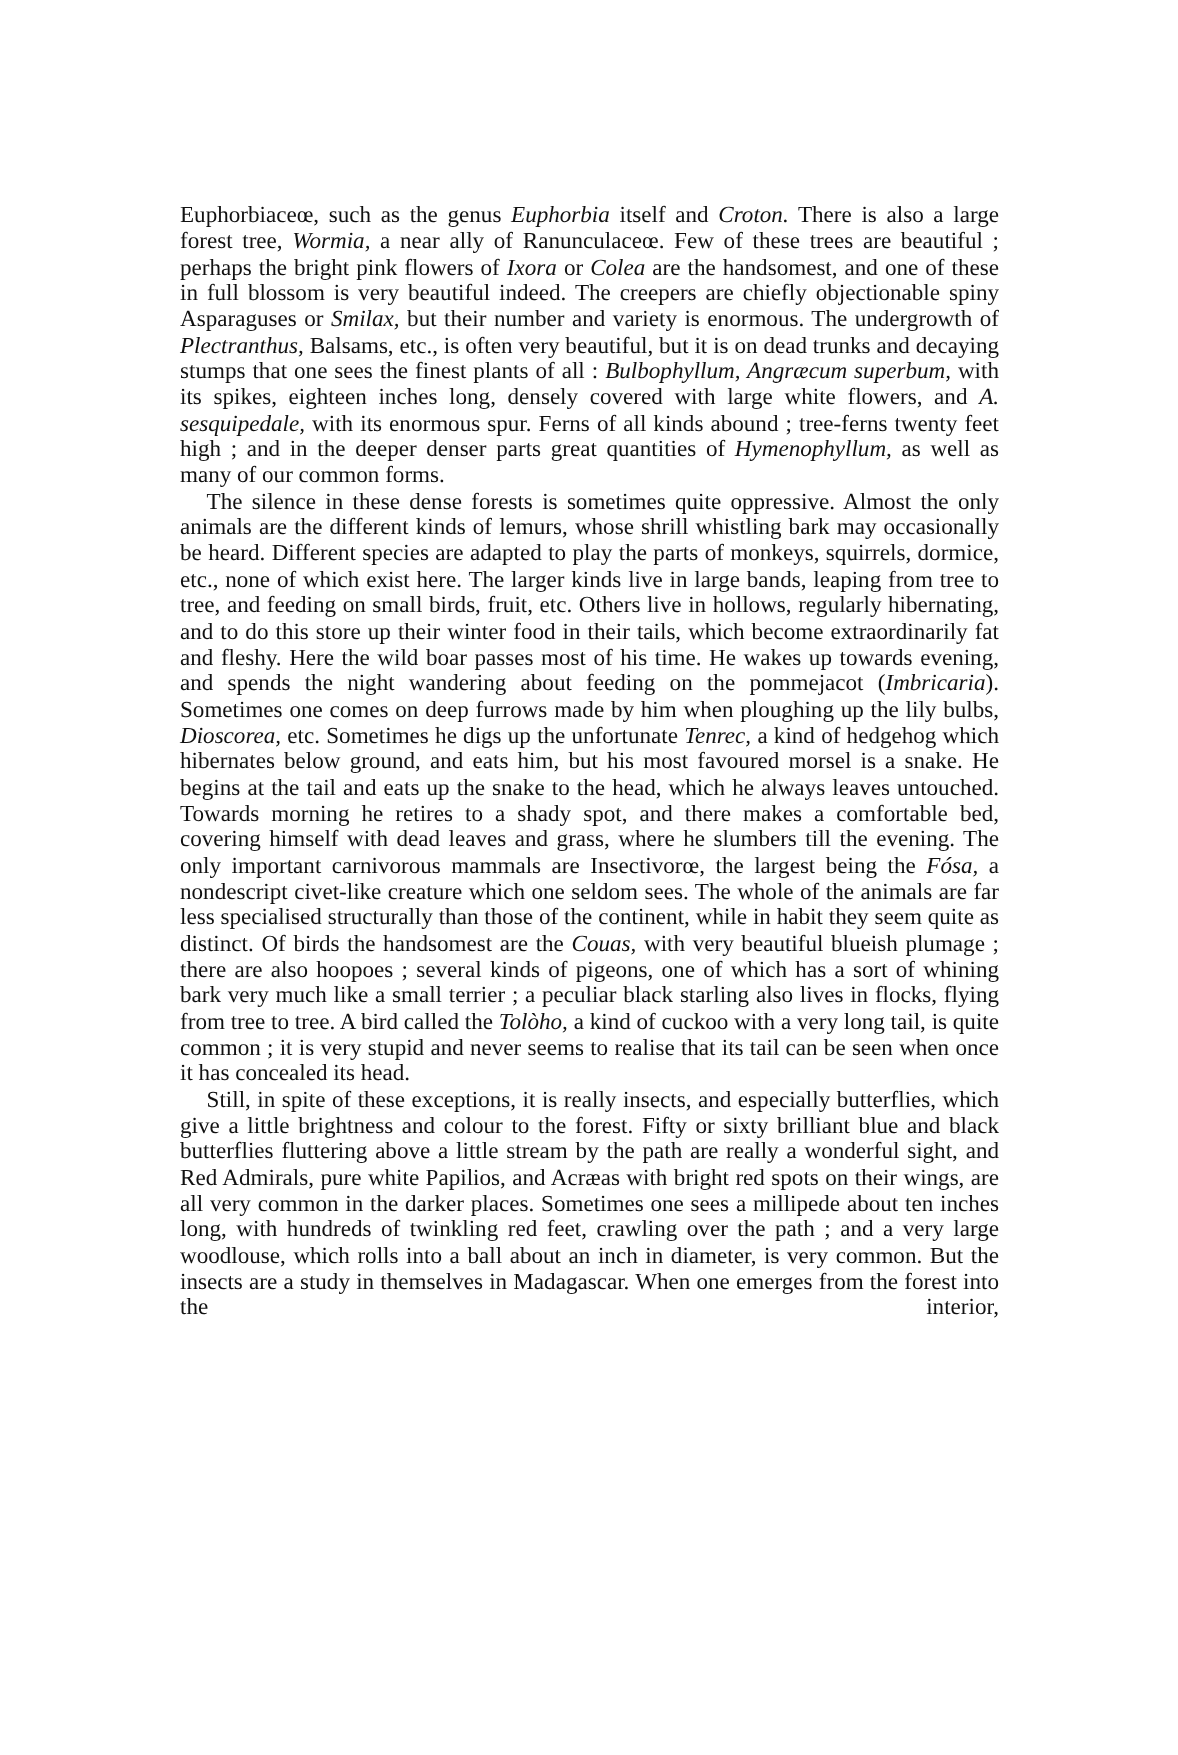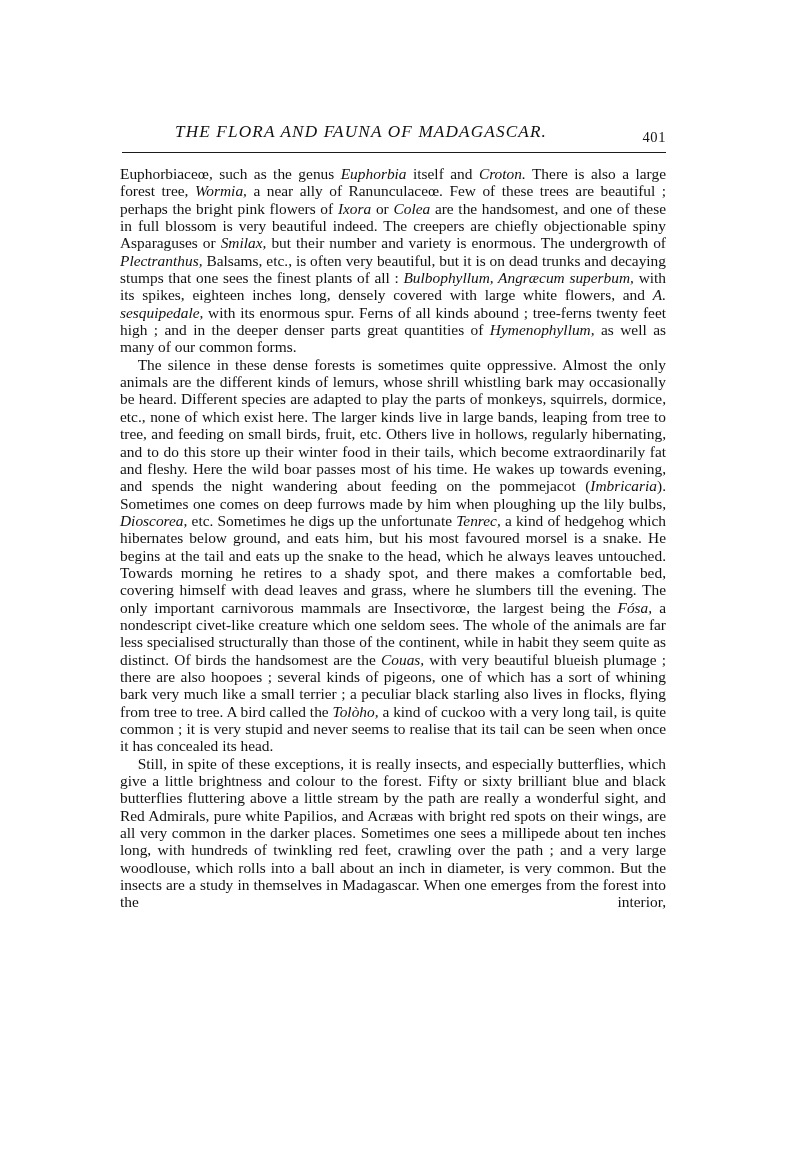--- a/index.html
+++ b/index.html
@@ -79,25 +79,20 @@
     text-align-last: justify;
   }
   i { font-style: italic; }
 </style>
 </head>
 <body>
 
 <div class="page">
   <div class="content">
 
-    <div class="running-head">
-      <div class="head-title">THE FLORA AND FAUNA OF MADAGASCAR.</div>
-      <div class="folio">401</div>
-      <div class="head-rule"></div>
-    </div>
 
     <div class="body-text">
         <p>Euphorbiaceœ, such as the genus <i>Euphorbia</i> itself and <i>Croton.</i>  There is also a large forest tree, <i>Wormia,</i> a near ally of Ranunculaceœ. Few of these trees are beautiful ; perhaps the bright pink flowers of <i>Ixora</i> or <i>Colea</i> are the handsomest, and one of these in full blossom is very beautiful indeed.  The creepers are chiefly objectionable spiny Asparaguses or <i>Smilax,</i> but their number and variety is enormous.  The undergrowth of <i>Plectranthus,</i> Balsams, etc., is often very beautiful, but it is on dead trunks and decaying stumps that one sees the finest plants of all : <i>Bulbophyllum, Angræcum superbum,</i> with its spikes, eighteen inches long, densely covered with large white flowers, and <i>A. sesquipedale,</i> with its enormous spur.  Ferns of all kinds abound ; tree-ferns twenty feet high ; and in the deeper denser parts great quantities of <i>Hymenophyllum,</i> as well as many of our common forms.</p>
         <p>The silence in these dense forests is sometimes quite oppressive. Almost the only animals are the different kinds of lemurs, whose shrill whistling bark may occasionally be heard.  Different species are adapted to play the parts of monkeys, squirrels, dormice, etc., none of which exist here.  The larger kinds live in large bands, leaping from tree to tree, and feeding on small birds, fruit, etc.  Others live in hollows, regularly hibernating, and to do this store up their winter food in their tails, which become extraordinarily fat and fleshy.  Here the wild boar passes most of his time.  He wakes up towards evening, and spends the night wandering about feeding on the pommejacot (<i>Imbricaria</i>). Sometimes one comes on deep furrows made by him when ploughing up the lily bulbs, <i>Dioscorea,</i> etc.  Sometimes he digs up the unfortunate <i>Tenrec,</i> a kind of hedgehog which hibernates below ground, and eats him, but his most favoured morsel is a snake.  He begins at the tail and eats up the snake to the head, which he always leaves untouched. Towards morning he retires to a shady spot, and there makes a comfortable bed, covering himself with dead leaves and grass, where he slumbers till the evening.  The only important carnivorous mammals are Insectivorœ, the largest being the <i>Fósa,</i> a nondescript civet-like creature which one seldom sees.  The whole of the animals are far less specialised structurally than those of the continent, while in habit they seem quite as distinct.  Of birds the handsomest are the <i>Couas,</i> with very beautiful blueish plumage ; there are also hoopoes ; several kinds of pigeons, one of which has a sort of whining bark very much like a small terrier ; a peculiar black starling also lives in flocks, flying from tree to tree.  A bird called the <i>Tolòho,</i> a kind of cuckoo with a very long tail, is quite common ; it is very stupid and never seems to realise that its tail can be seen when once it has concealed its head.</p>
         <p>Still, in spite of these exceptions, it is really insects, and especially butterflies, which give a little brightness and colour to the forest.  Fifty or sixty brilliant blue and black butterflies fluttering above a little stream by the path are really a wonderful sight, and Red Admirals, pure white Papilios, and Acræas with bright red spots on their wings, are all very common in the darker places.  Sometimes one sees a millipede about ten inches long, with hundreds of twinkling red feet, crawling over the path ; and a very large woodlouse, which rolls into a ball about an inch in diameter, is very common.  But the insects are a study in themselves in Madagascar.  When one emerges from the forest into the interior,</p>
       </div>
 
   </div>
 </div>
 

